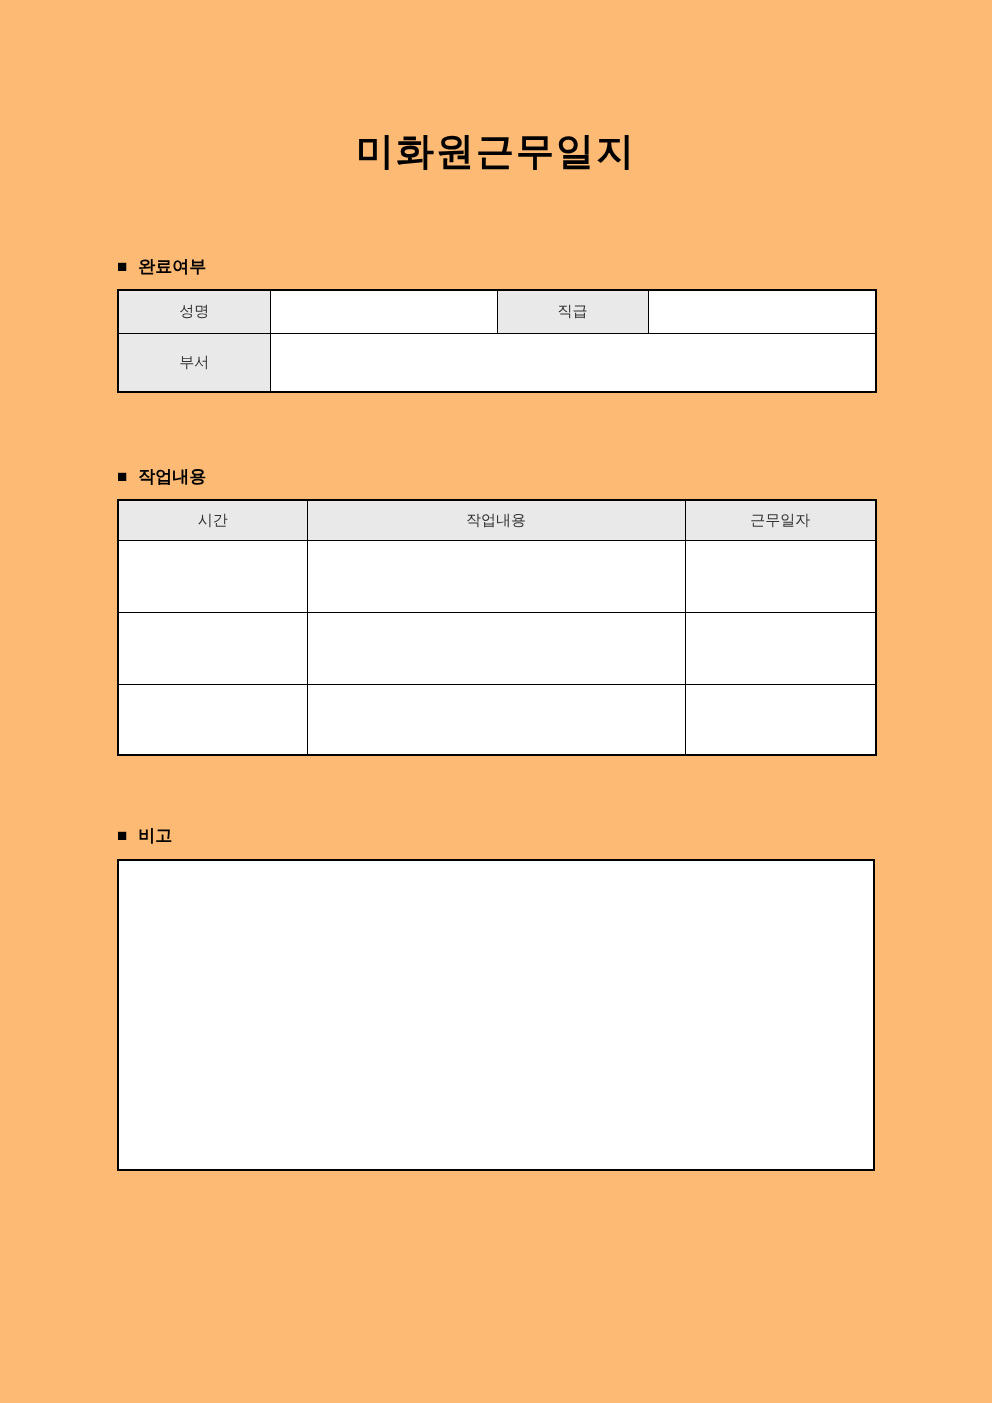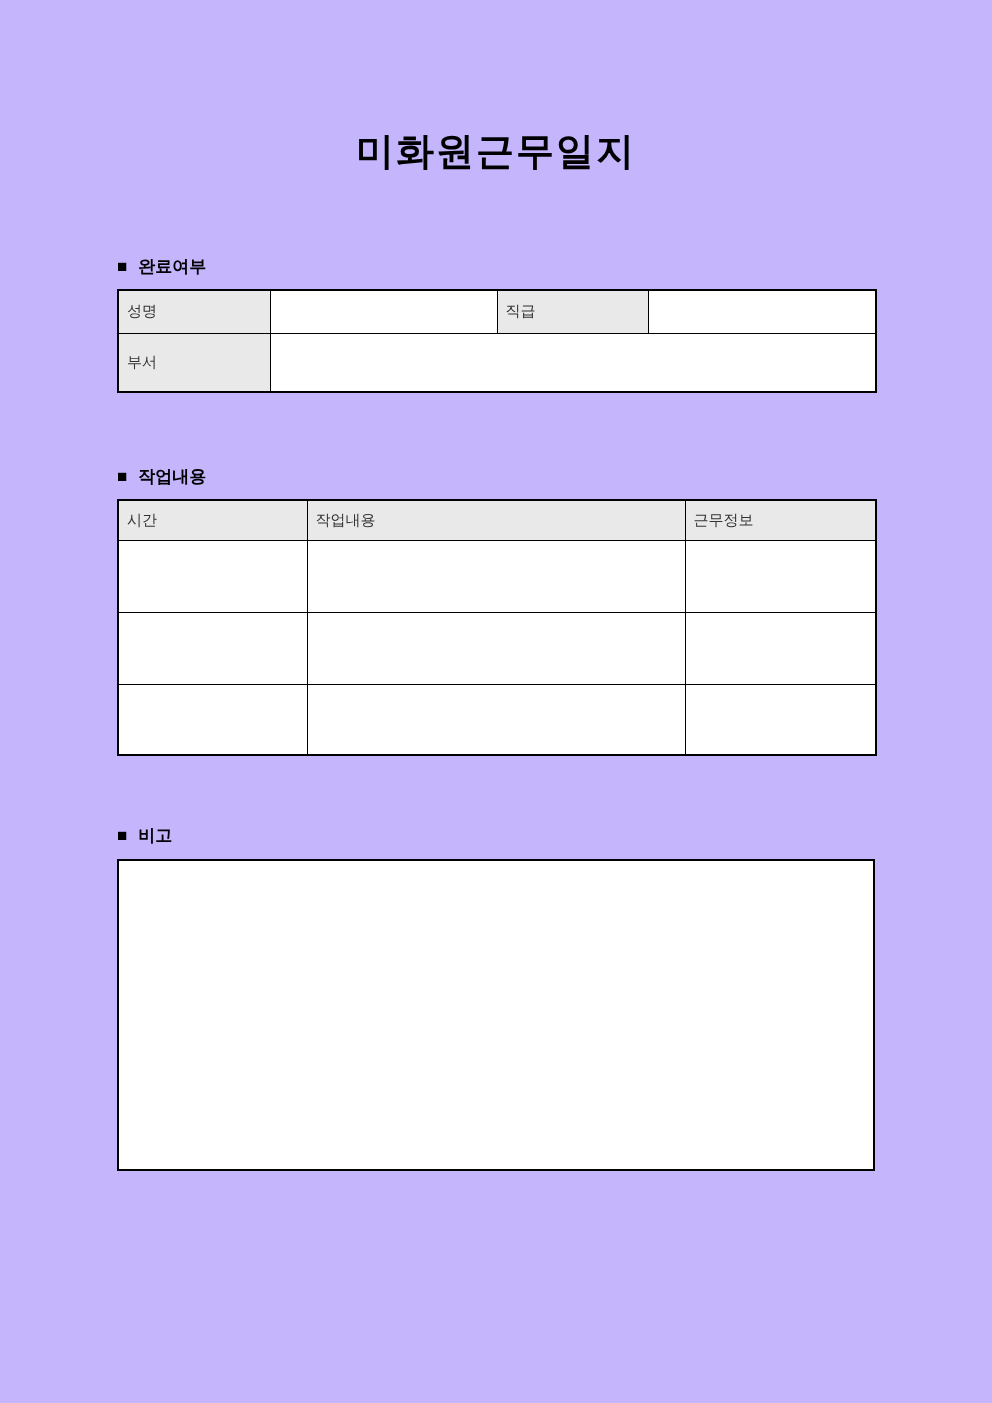--- a/index.html
+++ b/index.html
@@ -5,21 +5,21 @@
   * { box-sizing: border-box; }
   html, body { margin: 0; padding: 0; background: #ffffff; }
   body {
     font-family: "Liberation Sans", "DejaVu Sans", sans-serif;
     color: #000000;
   }
   .page {
     width: 992px;
     height: 1403px;
     margin: 0 auto;
-    background: #c4b5fd;
+    background: #fdba74;
     overflow: hidden;
   }
   .content {
     width: 758px;
     margin: 0 auto;
   }
   .doc-title {
     margin: 0;
     padding-top: 128px;
     text-align: center;
@@ -55,21 +55,21 @@
   }
   table.form-table td, table.form-table th {
     border: 1px solid #000000;
     padding: 2px 8px;
     font-size: 15px;
     font-weight: normal;
     vertical-align: middle;
   }
   td.label-cell, th.header-cell {
     background: #e9e9e9;
-    text-align: left;
+    text-align: center;
     color: #333333;
   }
   td.value-cell {
     background: #ffffff;
   }
   tr.h44 { height: 44px; }
   tr.h43 { height: 43px; }
   tr.h58 { height: 58px; }
   tr.h41 { height: 41px; padding-left: 12px; }
   tr.h72 { height: 72px; }
@@ -128,21 +128,21 @@
       <table class="form-table">
         <colgroup>
           <col style="width:189px">
           <col style="width:378px">
           <col style="width:191px">
         </colgroup>
         <thead>
           <tr class="h41">
             <th class="header-cell">시간</th>
             <th class="header-cell">작업내용</th>
-            <th class="header-cell">근무정보</th>
+            <th class="header-cell">근무일자</th>
           </tr>
         </thead>
         <tbody>
           <tr class="h72">
             <td class="value-cell"></td>
             <td class="value-cell"></td>
             <td class="value-cell"></td>
           </tr>
           <tr class="h72">
             <td class="value-cell"></td>

